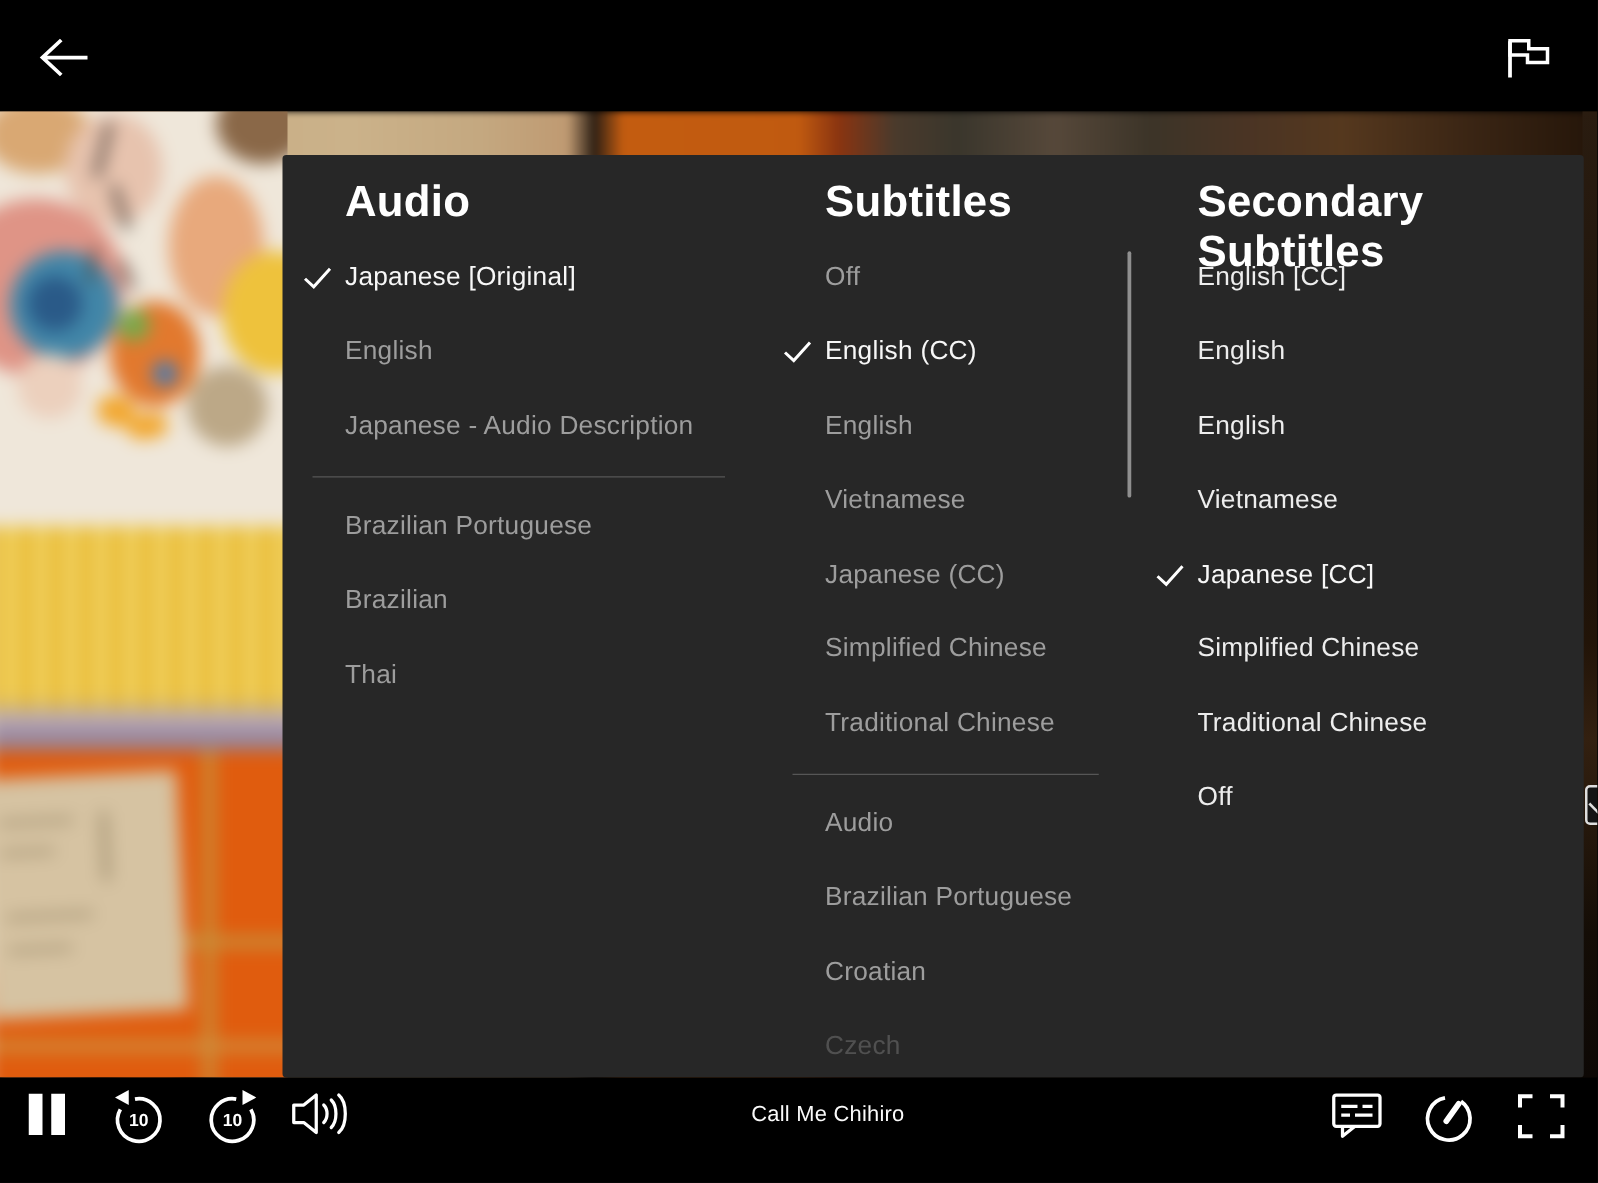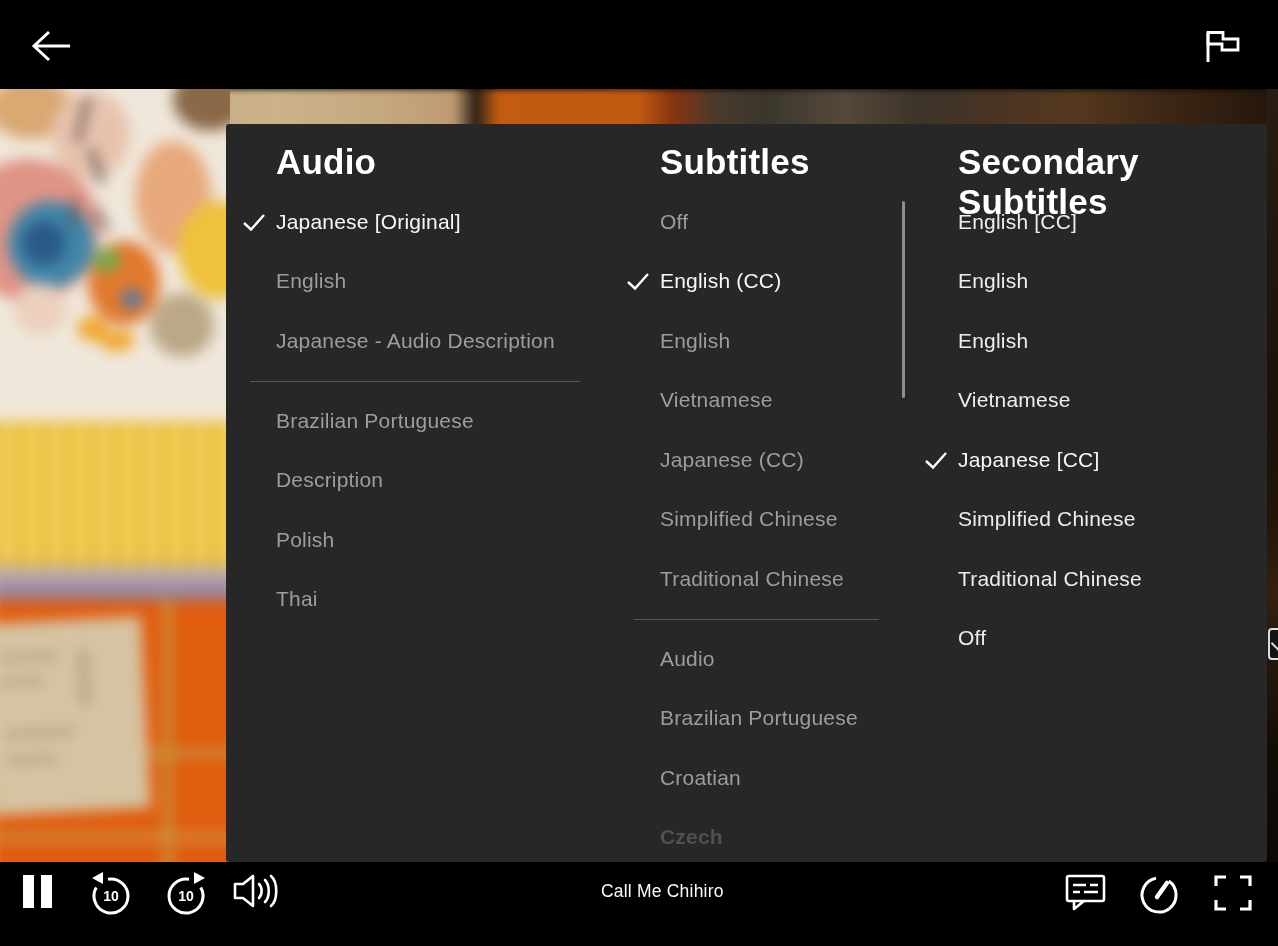--- a/index.html
+++ b/index.html
@@ -59,21 +59,21 @@
   .panel { position:absolute; left:226px; top:124px; width:1041px; height:738px;
     background:var(--panel-bg); border-radius:3px; }
   .menu-col { position:absolute; top:0; height:100%; }
   .col-title { position:absolute; top:18px; left:0; font-size:35px; font-weight:700; color:#fff; letter-spacing:.2px; }
   .rows { position:absolute; top:68px; left:0; right:0; }
   .row { position:relative; height:59.5px; display:flex; align-items:center; cursor:pointer; }
   .row-label { font-size:21px; letter-spacing:.2px; }
   .tone-dim { color:var(--dim); }
   .tone-bright { color:var(--bright); }
   .tone-lit { color:var(--lit); }
-  .faded { opacity:.35;font-weight:bold; }
+  .faded { opacity:.35; }
   .check { position:absolute; left:-34px; top:50%; transform:translateY(-50%); }
   .divider-row { position:relative; height:20.5px; }
   .divider-line { position:absolute; top:50%; height:1px; background:var(--line); }
   .col-0 .divider-line { left:-26px; width:330px; }
   .col-1 .divider-line { left:-26px; width:245px; }
   .scrollbar-thumb { position:absolute; left:676px; top:77px; width:3px; height:197px;
     background:#8f8f8f; border-radius:2px; cursor:pointer; }
 
   
   .edge-btn { position:absolute; left:1268px; top:628px; width:20px; height:32px;
@@ -171,24 +171,21 @@
           <div class="row">
             <span class="row-label tone-dim">Japanese - Audio Description</span>
           </div>
           <div class="divider-row">
             <div class="divider-line"></div>
           </div>
           <div class="row">
             <span class="row-label tone-dim">Brazilian Portuguese</span>
           </div>
           <div class="row">
-            <span class="row-label tone-dim">Description</span>
-          </div>
-          <div class="row">
-            <span class="row-label tone-dim">Polish</span>
+            <span class="row-label tone-dim">Brazilian</span>
           </div>
           <div class="row">
             <span class="row-label tone-dim">Thai</span>
           </div>
         </div>
       </div>
       <div class="menu-col col-1" style="left: 434px; width: 248px;">
         <div class="col-title">Subtitles</div>
         <div class="rows">
           <div class="row">

